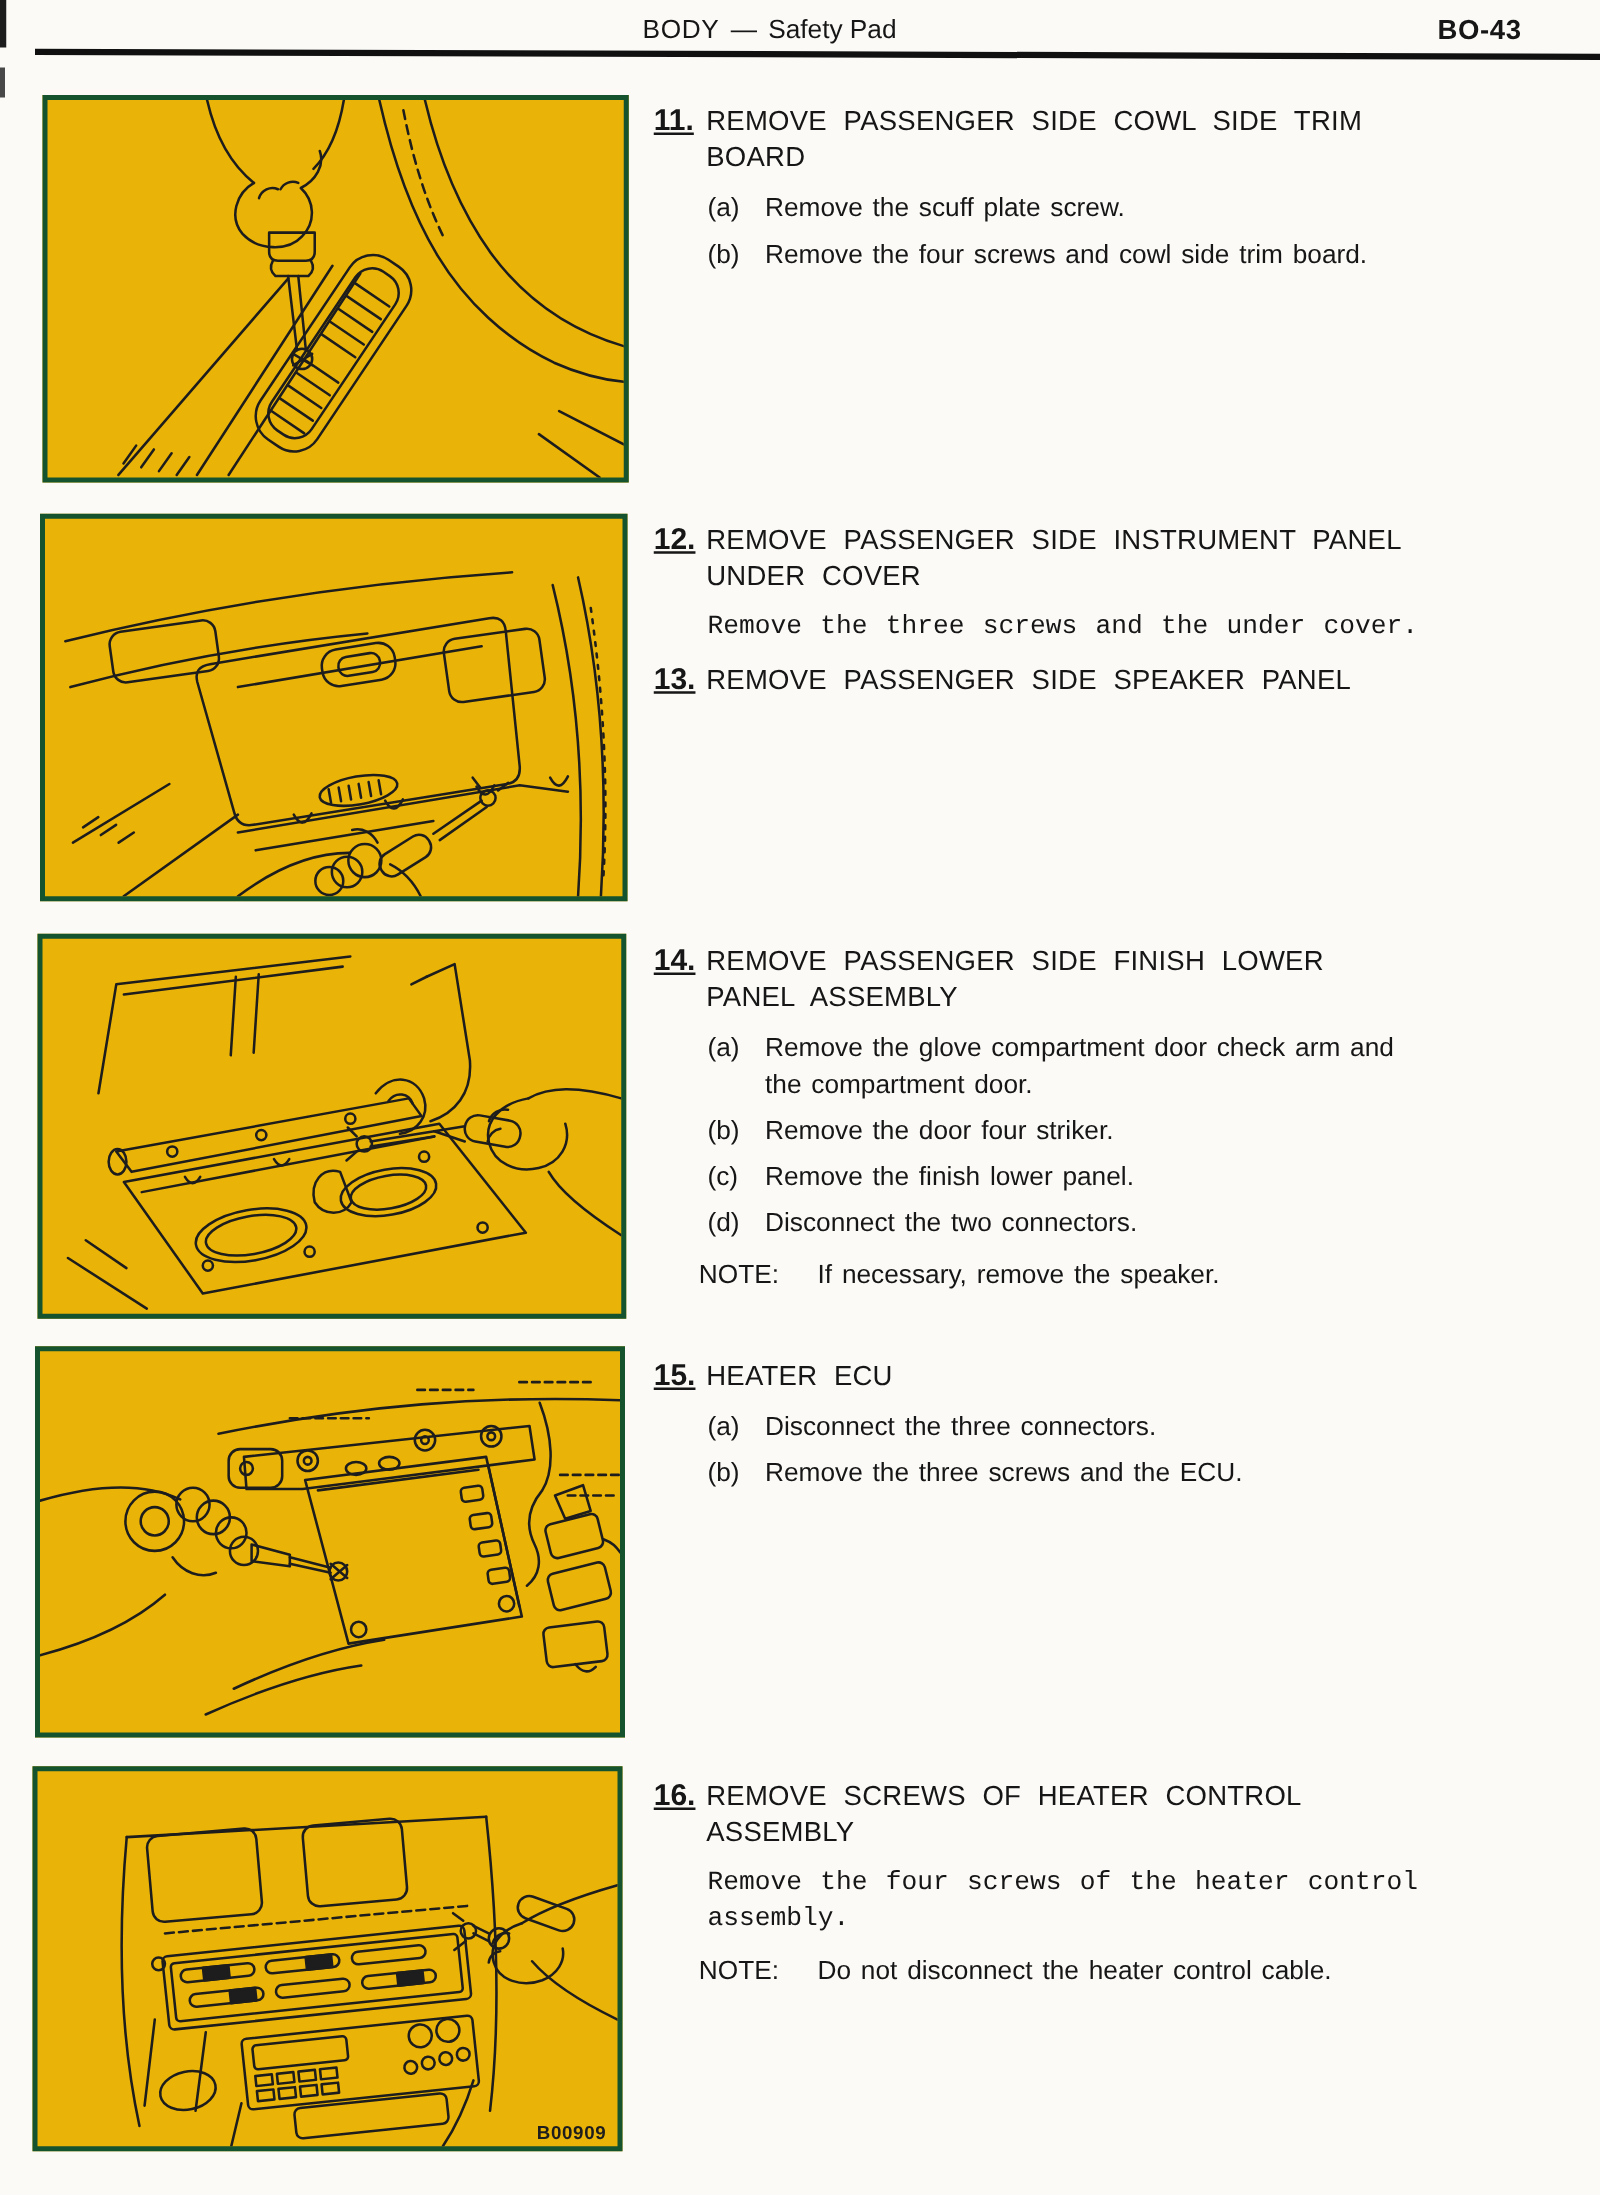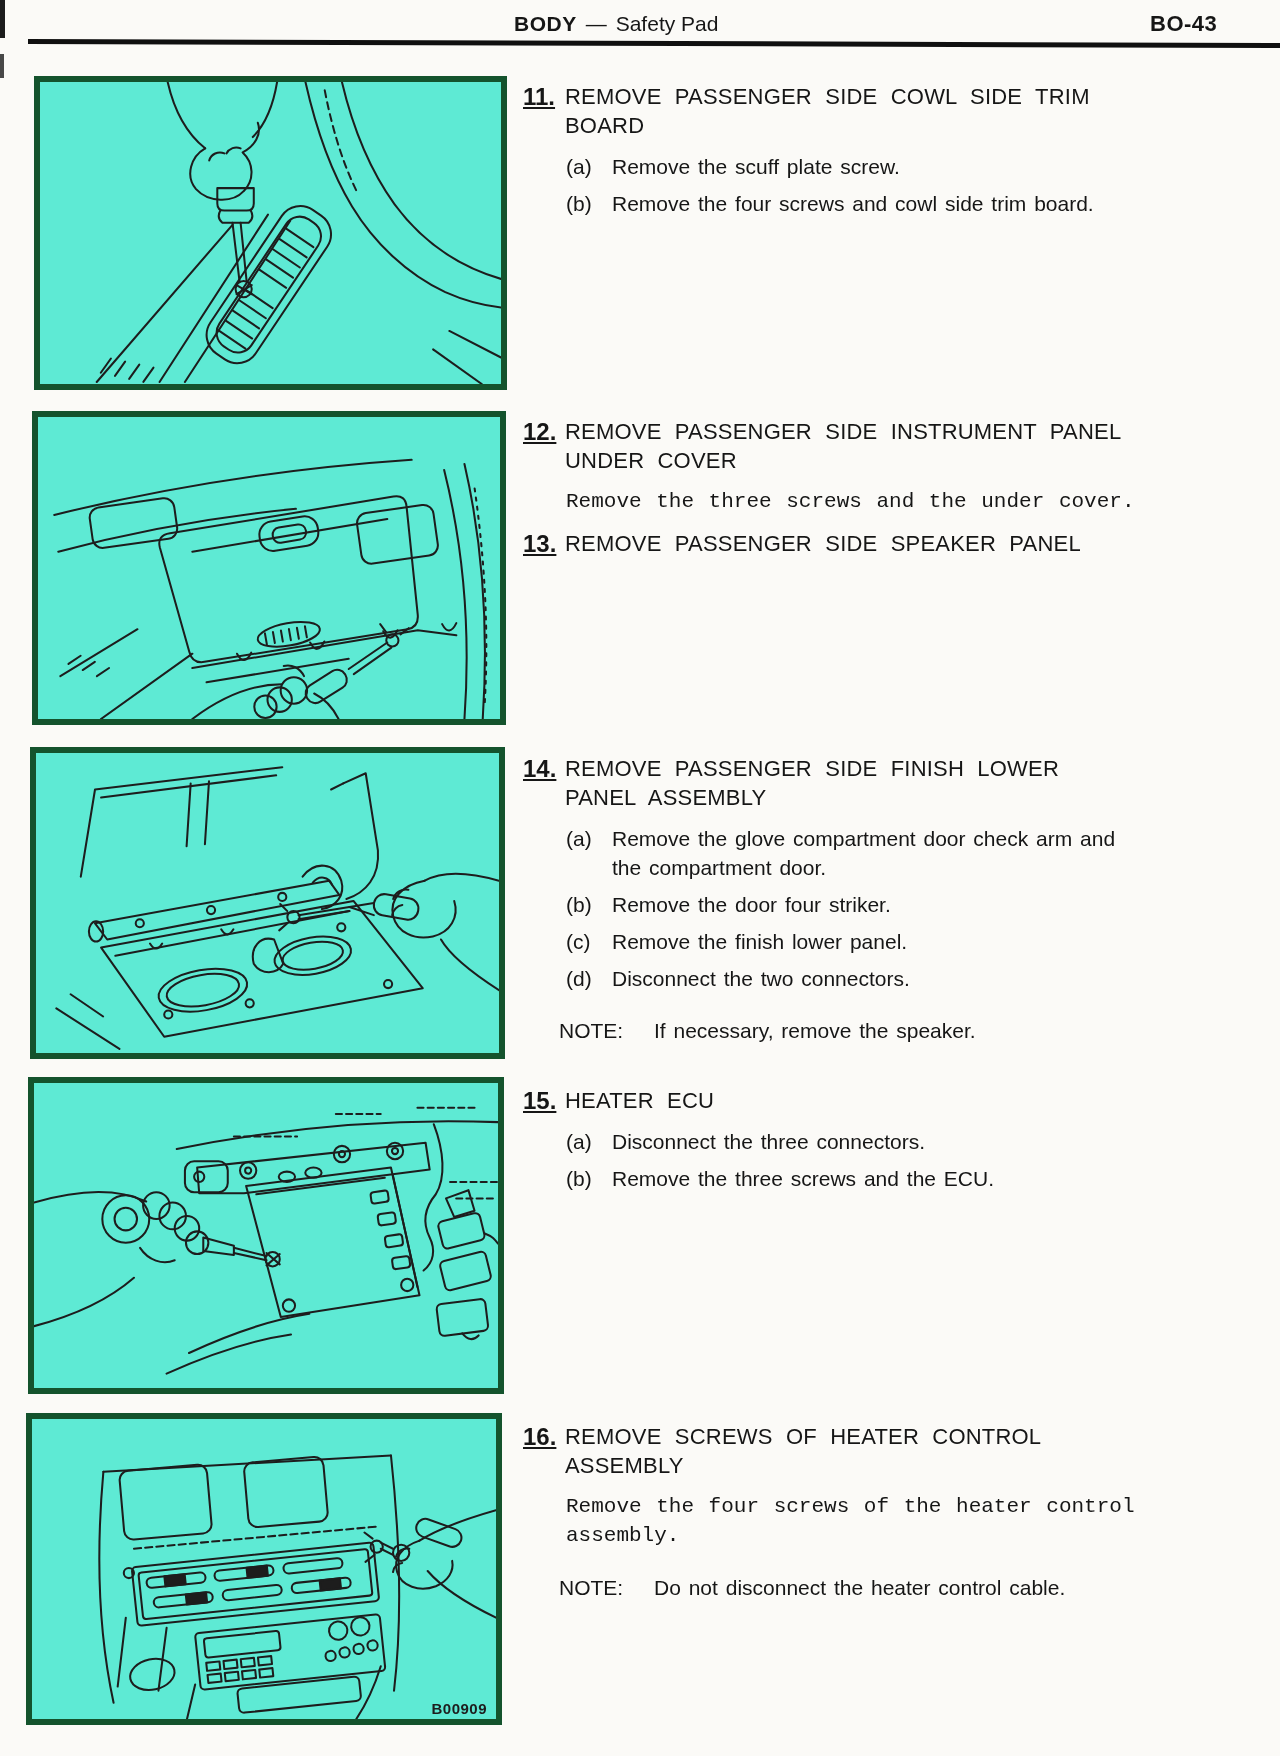--- a/index.html
+++ b/index.html
@@ -1,42 +1,42 @@
 <!DOCTYPE html>
 <html><head>
 <meta charset="utf-8">
 <style>
   html,body{margin:0;padding:0;}
   body{width:1280px;height:1756px;position:relative;background:#fbfaf7;
        font-family:"Liberation Sans",sans-serif;color:#161616;overflow:hidden;}
   .abs{position:absolute;}
   
   .header-title{top:12px;left:514px;font-size:21px;white-space:nowrap;}
-  .hdr-section{font-weight:700;letter-spacing:.5px;}
+  .hdr-section{font-weight:400;letter-spacing:.5px;}
   .hdr-sep{margin:0 9px;font-weight:400;}
   .hdr-sub{font-weight:400;}
   .page-number{top:11px;left:1150px;font-size:22px;font-weight:700;letter-spacing:.5px;}
   .rule{top:41px;left:28px;width:1252px;height:5px;background:#101010;transform:rotate(.18deg);}
   .smudge{background:#1c1c1c;}
   
-  .frame{position:absolute;border:6px solid #14532d;background:#5eead4;}
+  .frame{position:absolute;border:4px solid #14532d;background:#eab308;}
   .frame svg{display:block;width:100%;height:100%;}
   .figcode{position:absolute;right:9px;bottom:2px;font-size:15px;font-weight:700;
            letter-spacing:.5px;color:#1d1d1d;}
   
   .step{position:absolute;left:523px;width:612px;}
   .head{display:flex;}
   .num{width:42px;flex:none;font-weight:700;font-size:24px;line-height:29px;text-decoration:underline;}
   .title{font-weight:400;font-size:22px;line-height:29px;word-spacing:7px;letter-spacing:.2px;}
   .sub{display:flex;margin-top:8px;padding-left:43px;font-size:21px;line-height:29px;}
   .sub.first{margin-top:12px;}
   .slabel{width:46px;flex:none;}
   .stext{word-spacing:2px;}
   .body-line{margin-top:12px;padding-left:43px;font-size:21px;line-height:29px;word-spacing:2px;font-family:Liberation Mono, monospace;}
-  .note{display:flex;margin-top:23px;padding-left:36px;font-size:21px;line-height:29px;}
+  .note{display:flex;margin-top:12px;padding-left:36px;font-size:21px;line-height:29px;}
   .nlabel{width:95px;flex:none;}
   .ntext{word-spacing:2px;}
   .lineart{stroke:#1d1d1d;fill:none;stroke-width:2;stroke-linecap:round;stroke-linejoin:round;}
 </style>
 </head>
 <body>
 
 <div class="abs smudge" style="left:0;top:0;width:5px;height:38px;"></div>
 <div class="abs smudge" style="left:0;top:54px;width:4px;height:24px;opacity:.8;"></div>
 

